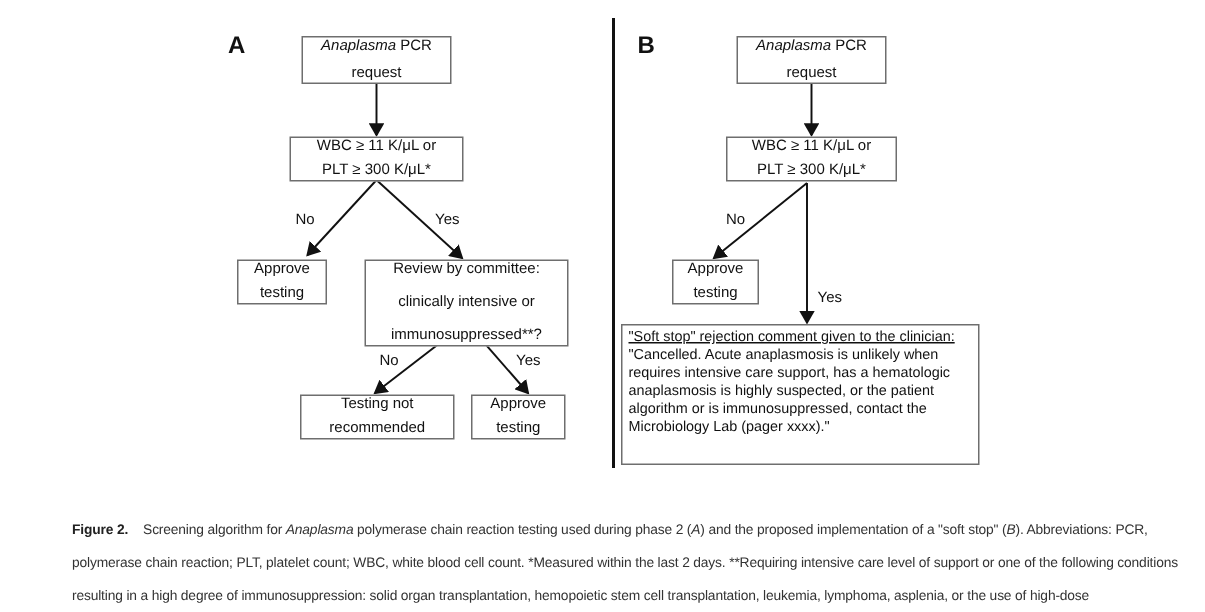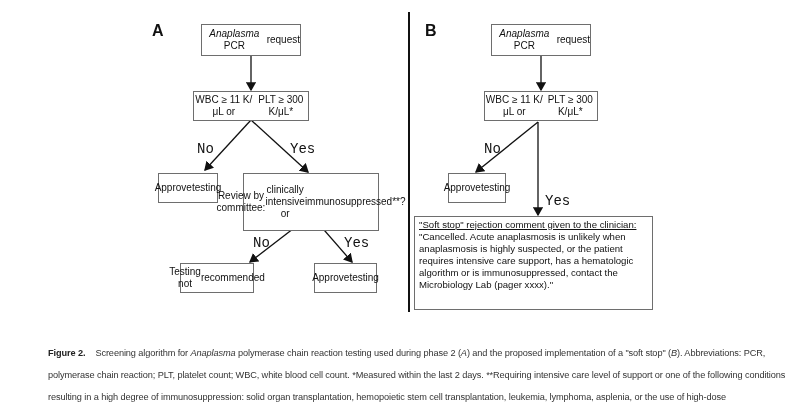--- a/index.html
+++ b/index.html
@@ -1,23 +1,23 @@
 <!DOCTYPE html>
 <html><head>
 <meta charset="utf-8">
 <style>
   html, body { margin: 0; padding: 0; background: #ffffff; }
   body { width: 803px; height: 408px; position: relative; overflow: hidden;
          font-family: "Liberation Sans", sans-serif; color: #111; }
   .box { position: absolute; border: 1px solid #6e6e6e; background: #fff;
          font-size: 10px; line-height: 12px; text-align: center;
-         display: flex; align-items: center; justify-content: center; flex-direction: row;
+         display: flex; align-items: center; justify-content: space-between; flex-direction: column;
          box-sizing: border-box; }
   .panel-letter { position: absolute; font-weight: bold; font-size: 16px; }
-  .lbl { position: absolute; font-size: 14px; font-family: Liberation Mono, monospace; }
+  .lbl { position: absolute; font-size: 10px; }
   svg.arrows { position: absolute; left: 0; top: 0; }
   .soft { position: absolute; border: 1px solid #6e6e6e; background: #fff;
           font-size: 9.6px; line-height: 12px; padding: 2px 4px; box-sizing: border-box; }
   .soft .title { text-decoration: underline; }
   .caption { position: absolute; left: 48px; top: 342px; width: 760px;
              font-family: Liberation Sans, sans-serif; font-size: 9.2px;
              line-height: 22px; color: #333; letter-spacing: -0.1px; }
   .caption .fig { font-weight: bold; color: #222; margin-right: 10px; }
   .divider { position: absolute; left: 408px; top: 12px; width: 2px; height: 300px; background: #111; }
 </style>
@@ -66,21 +66,21 @@
 
 <div class="box" style="left:243px; top:173px; width:136px; height:58px;">
   <div>Review by committee:</div>
   <div>clinically intensive or</div>
   <div>immunosuppressed**?</div>
 </div>
 
 <div class="lbl" style="left:253px; top:235px;">No</div>
 <div class="lbl" style="left:344px; top:235px;">Yes</div>
 
-<div class="box" style="left:180px; top:263px; width:74px; height:30px;">
+<div class="box" style="left:200px; top:263px; width:103px; height:30px;">
   <div>Testing not</div>
   <div>recommended</div>
 </div>
 
 <div class="box" style="left:314px; top:263px; width:63px; height:30px;">
   <div>Approve</div>
   <div>testing</div>
 </div>
 
 <div class="panel-letter" style="left:425px; top:22px;">B</div>
@@ -99,21 +99,21 @@
 <div class="lbl" style="left:545px; top:193px;">Yes</div>
 
 <div class="box" style="left:448px; top:173px; width:58px; height:30px;">
   <div>Approve</div>
   <div>testing</div>
 </div>
 
 <div class="soft" style="left:414px; top:216px; width:239px; height:94px;">
   <div class="title">"Soft stop" rejection comment given to the clinician:</div>
   <div>"Cancelled. Acute anaplasmosis is unlikely when</div>
+  <div>requires intensive care support, has a hematologic</div>
   <div>anaplasmosis is highly suspected, or the patient</div>
-  <div>requires intensive care support, has a hematologic</div>
   <div>algorithm or is immunosuppressed, contact the</div>
   <div>Microbiology Lab (pager xxxx)."</div>
 </div>
 
 <div class="caption">
   <span class="fig">Figure 2.</span><span>Screening algorithm for </span><i>Anaplasma</i><span> polymerase chain reaction testing used during phase 2 (</span><i>A</i><span>) and the proposed implementation of a "soft stop" (</span><i>B</i><span>). Abbreviations: PCR, polymerase chain reaction; PLT, platelet count; WBC, white blood cell count. *Measured within the last 2 days. **Requiring intensive care level of support or one of the following conditions resulting in a high degree of immunosuppression: solid organ transplantation, hemopoietic stem cell transplantation, leukemia, lymphoma, asplenia, or the use of high-dose immunosuppressive therapy.</span>
 </div>
 
 </body></html>

